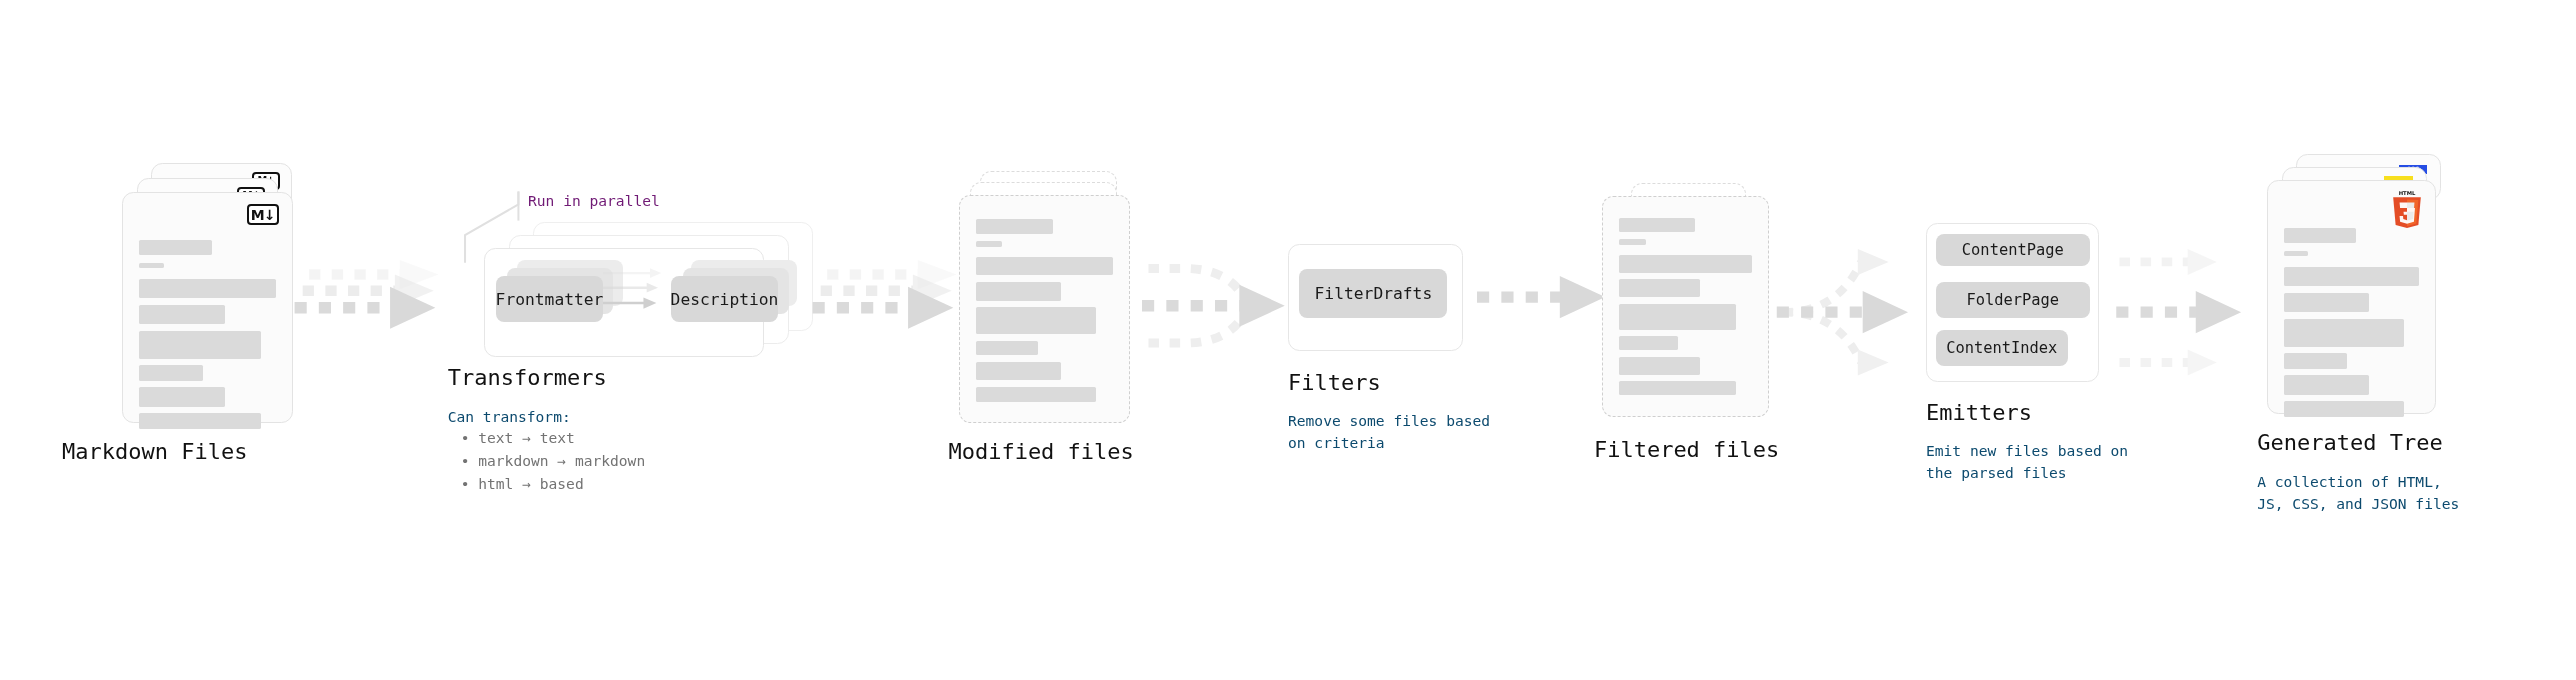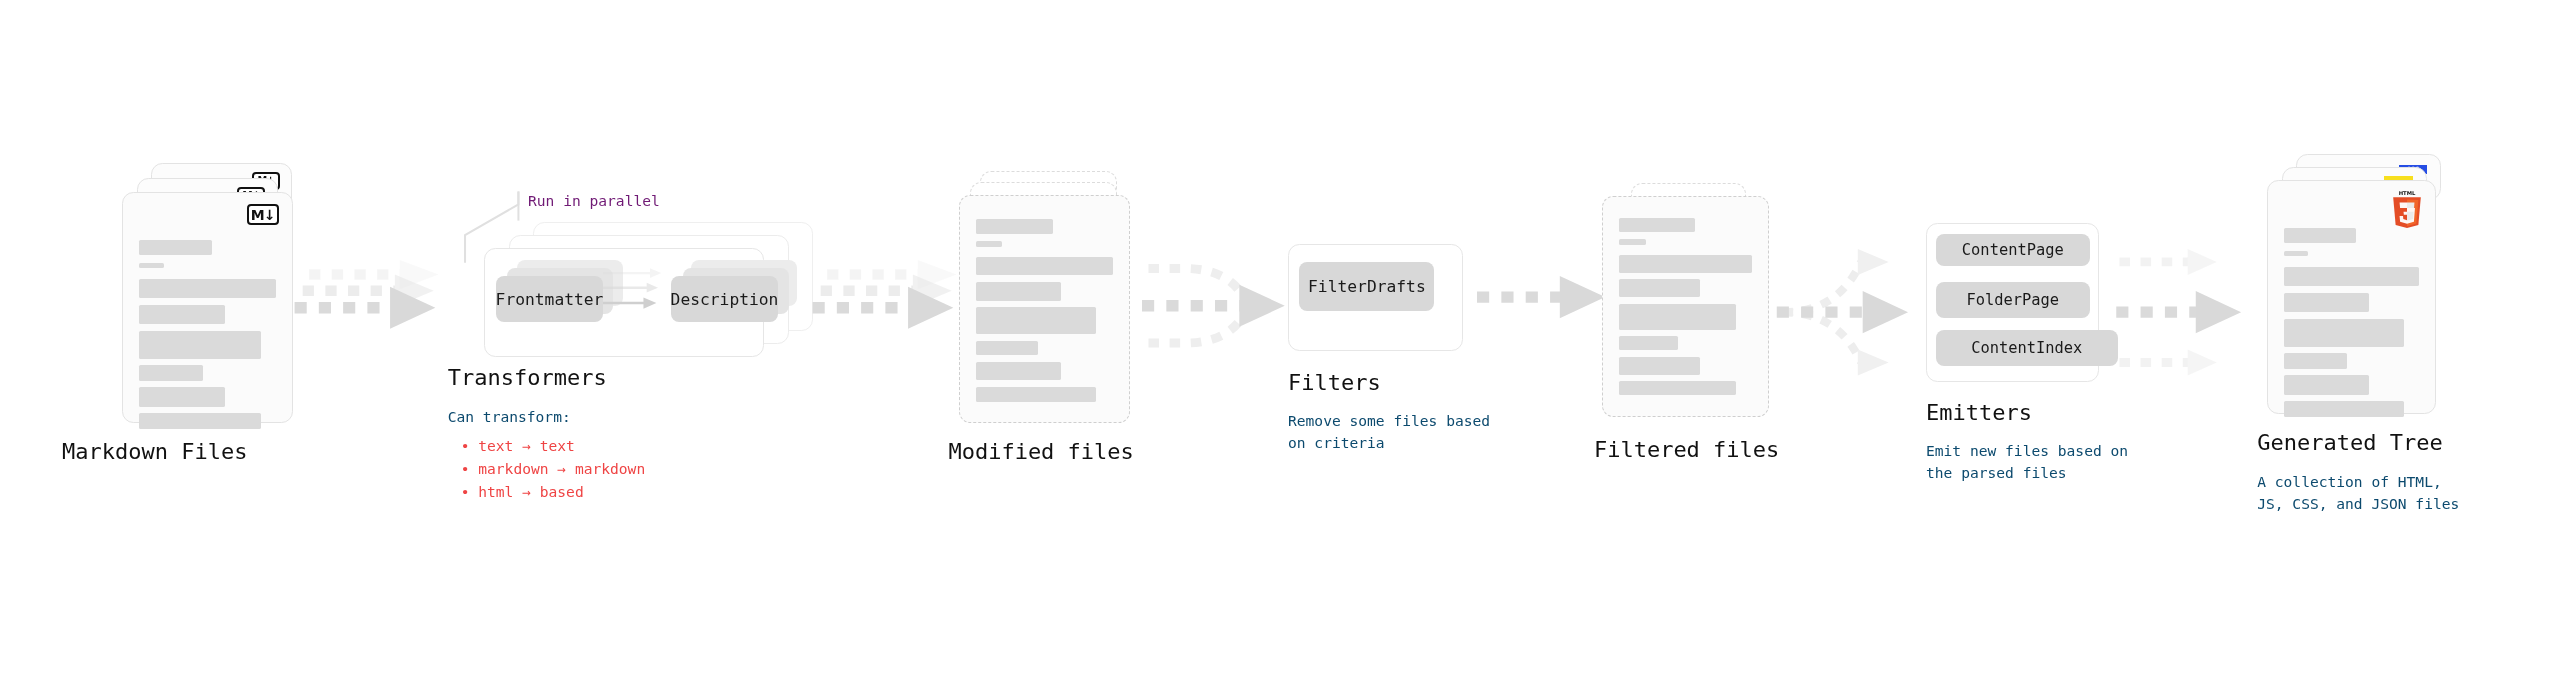--- a/index.html
+++ b/index.html
@@ -66,21 +66,21 @@
 
   
   .title {
     position:absolute; font-size:22px; color:#111; white-space:nowrap;
     letter-spacing:0px;
   }
   .subtitle {
     position:absolute; font-size:14.6px; color:#0c4a6e;
     line-height:1.5; white-space:pre;
   }
-  .bullets { position:absolute; font-size:14.6px; color:#ef4444; line-height:1.55; white-space:pre;margin-top:8px; }
+  .bullets { position:absolute; font-size:14.6px; color:#737373; line-height:1.55; white-space:pre; }
 
   .paralabel {
     position:absolute; font-size:14.6px; color:#701a75; white-space:nowrap;
   }
 
   svg { position:absolute; overflow:visible; }
 </style>
 </head>
 <body>
 
@@ -212,21 +212,21 @@
 
   <svg style="left:1142px; top:260px; width:146px; height:98px;" viewBox="0 0 180 120" width="146" height="98">
     <path d="M8 10 L52 10 Q112 10 130 55" fill="none" stroke="#eeeeee" stroke-width="11" stroke-dasharray="13 13"></path>
     <path d="M8 102 L52 102 Q112 102 130 58" fill="none" stroke="#eeeeee" stroke-width="11" stroke-dasharray="13 13"></path>
     <line x1="0" y1="56" x2="126" y2="56" stroke="#dadada" stroke-width="14" stroke-dasharray="15 15"></line>
     <polygon points="120,30 176,56 120,82" fill="#d9d9d9"></polygon>
   </svg>
 
   <div class="stage" style="left:1288px; top:244px;">
     <div class="pbox" style="left:0px; top:0px; width:175px; height:107px;"></div>
-    <div class="pill" style="left:11.4px; top:18px; width:135px; height:49px;">
+    <div class="pill" style="left:11.4px; top:25px; width:148px; height:49px;">
       <span>FilterDrafts</span>
     </div>
     <div class="title" style="left:0px; top:126px;">Filters</div>
     <div class="subtitle" style="left:0px; top:166px;">Remove some files based
 on criteria</div>
   </div>
 
   <svg style="left:1477px; top:275px; width:138px; height:49px;" viewBox="0 0 170 60" width="138" height="49">
     <line x1="0" y1="27" x2="108" y2="27" stroke="#dadada" stroke-width="14" stroke-dasharray="15 15"></line>
     <polygon points="102,1 158,27 102,53" fill="#d9d9d9"></polygon>
@@ -261,21 +261,21 @@
   </svg>
 
   <div class="stage" style="left:1926px; top:223px;">
     <div class="pbox" style="left:0px; top:0px; width:173px; height:159px;"></div>
     <div class="pill" style="left:9.8px; top:11.4px; width:154px; height:32px; font-size:15.4px;">
       <span>ContentPage</span>
     </div>
     <div class="pill" style="left:9.8px; top:59px; width:154px; height:36px; font-size:15.4px;">
       <span>FolderPage</span>
     </div>
-    <div class="pill" style="left:9.8px; top:107px; width:182px; height:36px; font-size:15.4px;">
+    <div class="pill" style="left:9.8px; top:107px; width:132px; height:36px; font-size:15.4px;">
       <span>ContentIndex</span>
     </div>
     <div class="title" style="left:0px; top:177px;">Emitters</div>
     <div class="subtitle" style="left:0px; top:217px;">Emit new files based on
 the parsed files</div>
   </div>
 
   <svg style="left:2113px; top:244px; width:146px; height:138px;" viewBox="0 0 180 170" width="146" height="138">
     <g opacity="0.5">
       <line x1="8" y1="22" x2="96" y2="22" stroke="#e6e6e6" stroke-width="11" stroke-dasharray="13 13"></line>

